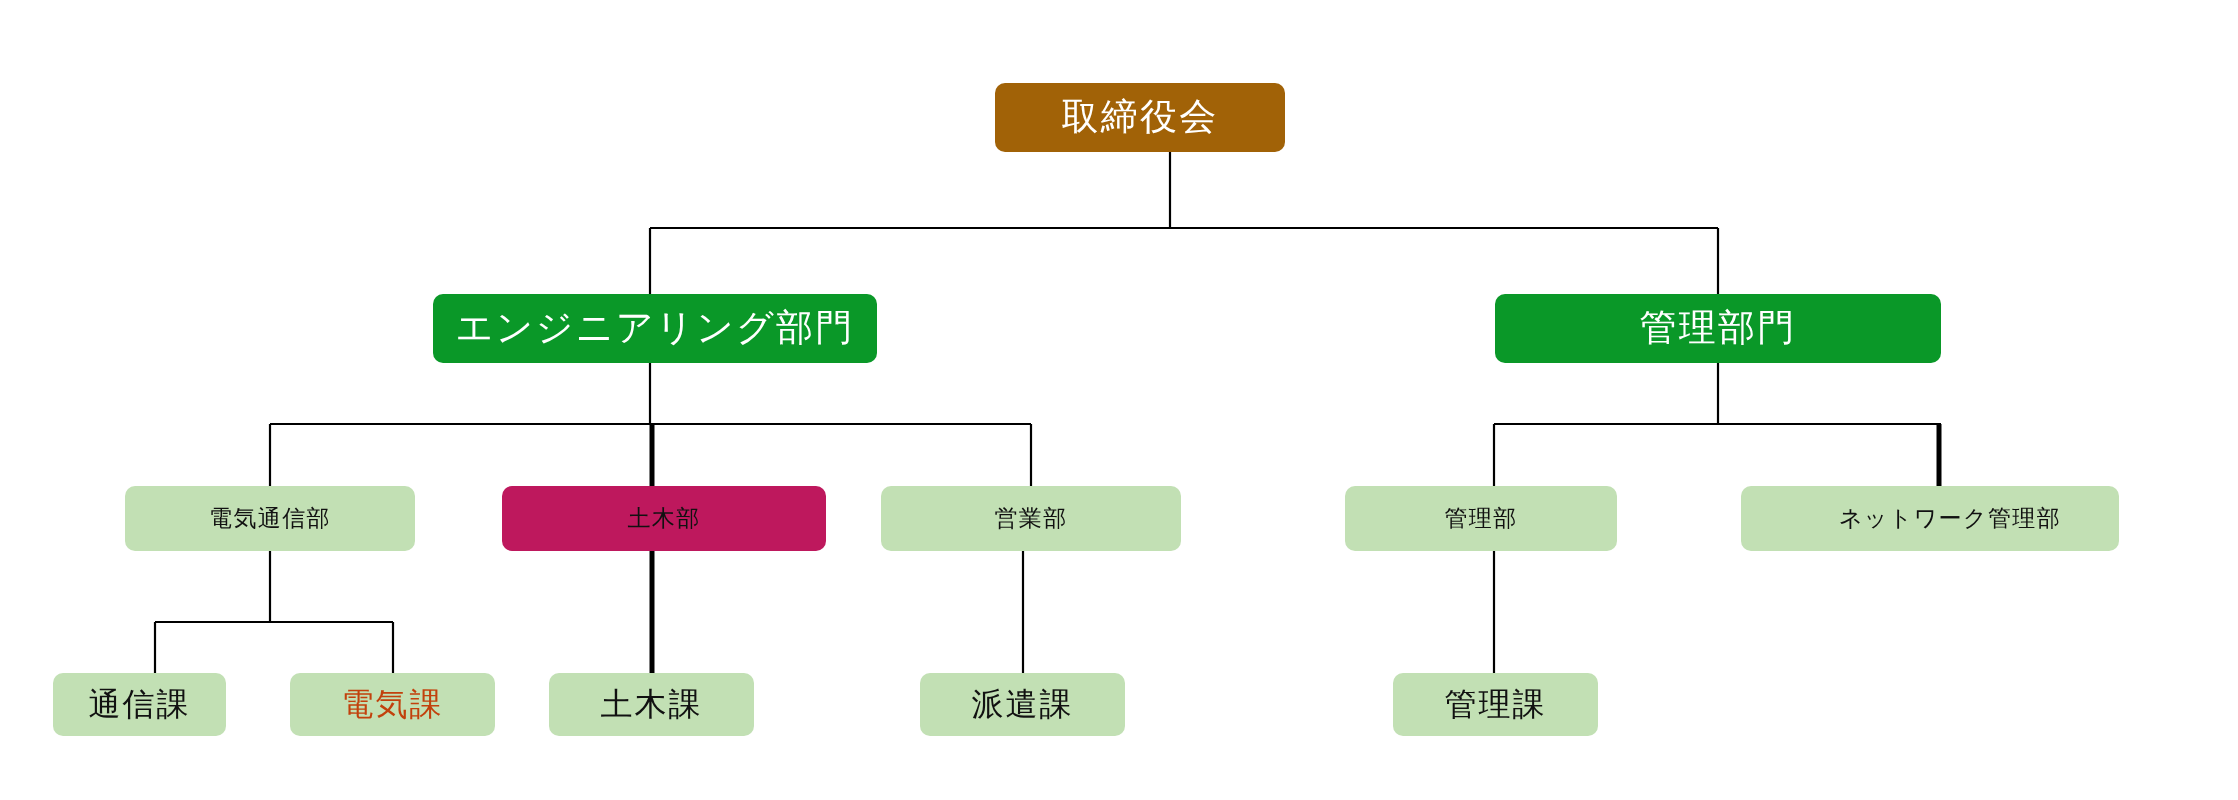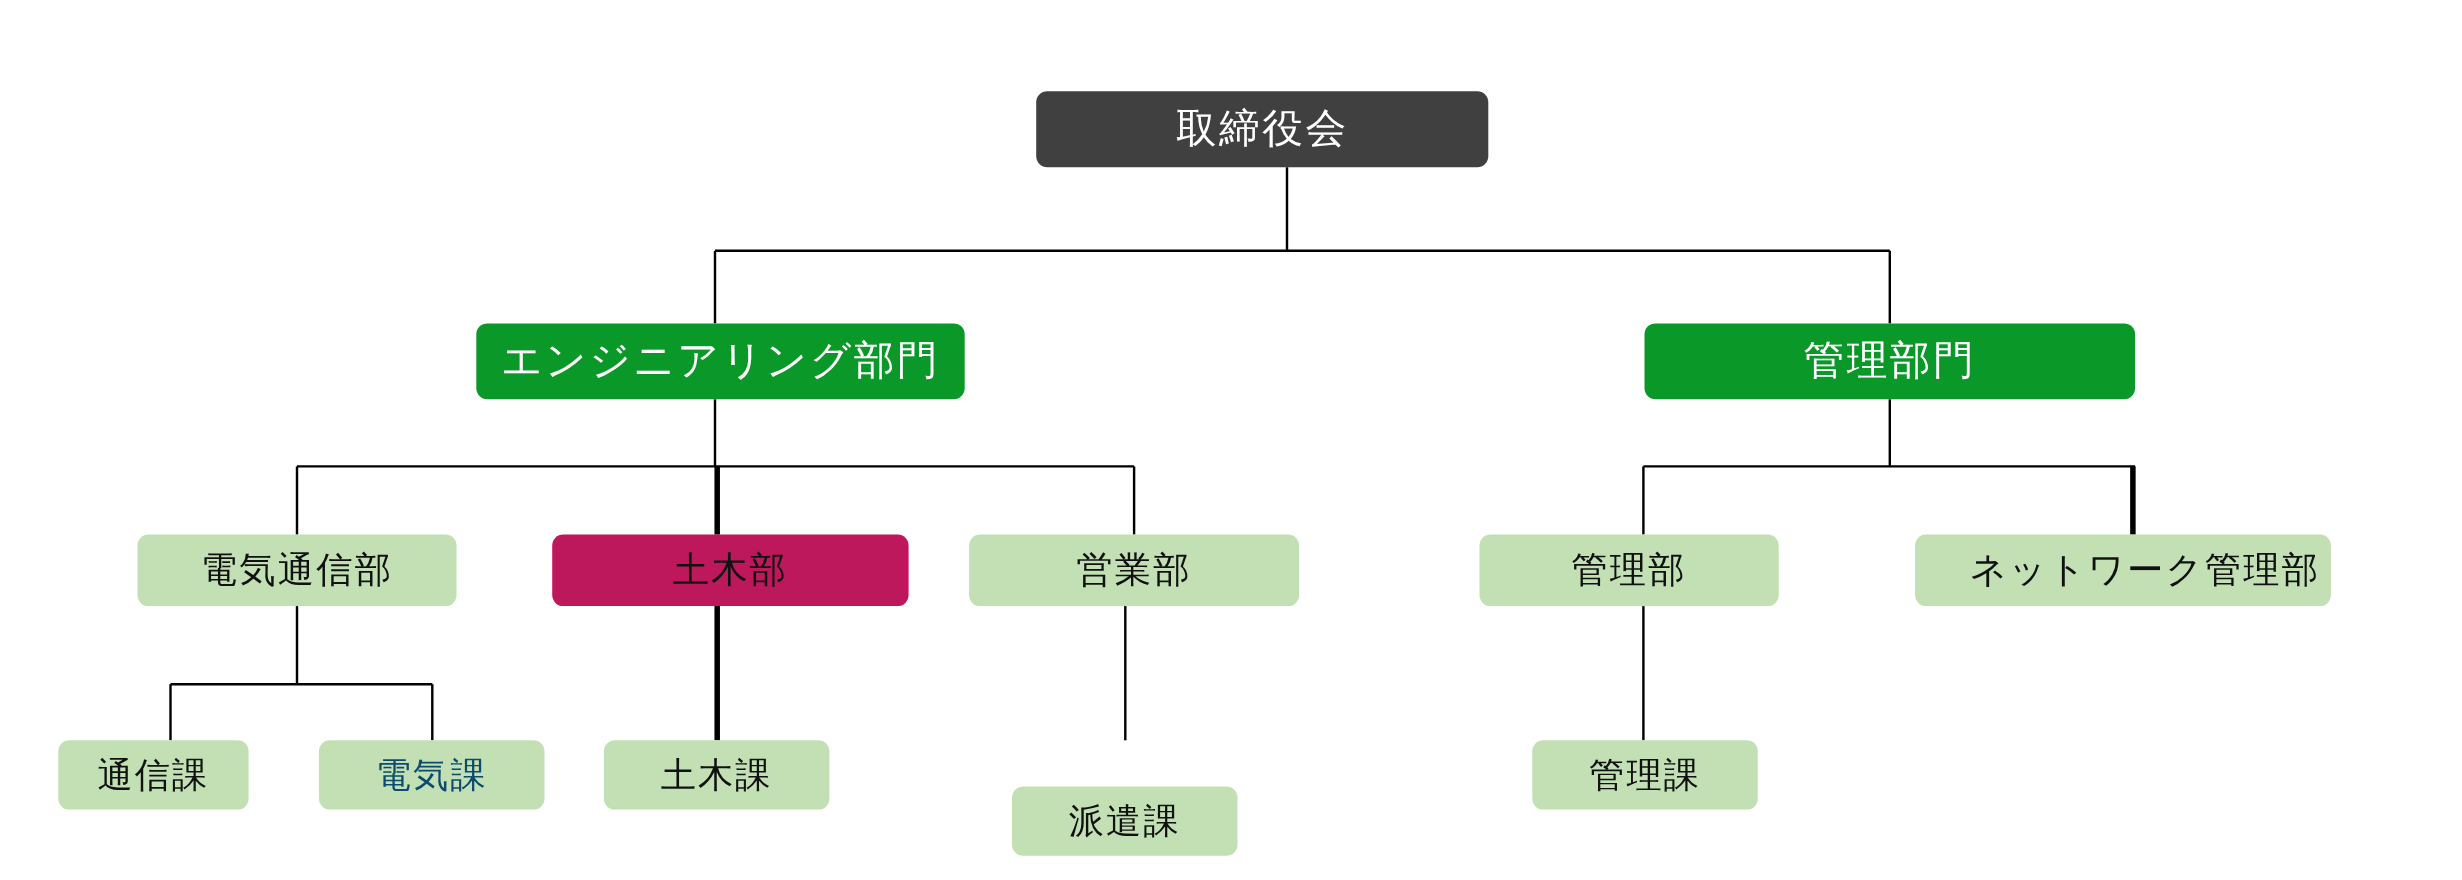--- a/index.html
+++ b/index.html
@@ -46,21 +46,21 @@
   .level-division {
     background: #0a9828;
     color: #ffffff;
     font-size: 37px;
     font-weight: 400;
   }
   .level-department,
   .level-section {
     background: #c2e0b4;
     color: #111111;
-    font-size: 33px;
+    font-size: 23px;
     font-weight: 400;
   }
   .level-section {
     font-size: 32px;
   }
 </style>
 </head>
 <body>
 
 <div id="chart-root">
@@ -84,21 +84,21 @@
         <line x1="155" y1="622" x2="393" y2="622" stroke="#000000" stroke-width="2.2"></line>
         <line x1="155" y1="622" x2="155" y2="673" stroke="#000000" stroke-width="2.2"></line>
         <line x1="393" y1="622" x2="393" y2="673" stroke="#000000" stroke-width="2.2"></line>
         <line x1="652" y1="551" x2="652" y2="673" stroke="#000000" stroke-width="5"></line>
         <line x1="1023" y1="551" x2="1023" y2="673" stroke="#000000" stroke-width="2.2"></line>
         <line x1="1494" y1="551" x2="1494" y2="673" stroke="#000000" stroke-width="2.2"></line>
       </g>
   </svg>
 
   <div id="node-layer">
-      <div class="node-box level-root" style="left: 942px; top: 83px; width: 411px; height: 69px; background: #404040; color: rgb(255, 255, 255);">
+      <div class="node-box level-root" style="left: 995px; top: 83px; width: 290px; height: 69px; background: #a16207; color: rgb(255, 255, 255);">
         <span class="node-label">取締役会</span>
       </div>
       <div class="node-box level-division" style="left: 433px; top: 294px; width: 444px; height: 69px; background: rgb(10, 152, 40); color: rgb(255, 255, 255);">
         <span class="node-label">エンジニアリング部門</span>
       </div>
       <div class="node-box level-division" style="left: 1495px; top: 294px; width: 446px; height: 69px; background: rgb(10, 152, 40); color: rgb(255, 255, 255);">
         <span class="node-label">管理部門</span>
       </div>
       <div class="node-box level-department" style="left: 125px; top: 486px; width: 290px; height: 65px; background: rgb(194, 224, 180); color: rgb(17, 17, 17);">
         <span class="node-label">電気通信部</span>
@@ -111,27 +111,27 @@
       </div>
       <div class="node-box level-department" style="left: 1345px; top: 486px; width: 272px; height: 65px; background: rgb(194, 224, 180); color: rgb(17, 17, 17);">
         <span class="node-label">管理部</span>
       </div>
       <div class="node-box level-department" style="left: 1741px; top: 486px; width: 378px; height: 65px; background: rgb(194, 224, 180); color: rgb(17, 17, 17); padding-left: 40px;">
         <span class="node-label">ネットワーク管理部</span>
       </div>
       <div class="node-box level-section" style="left: 53px; top: 673px; width: 173px; height: 63px; background: rgb(194, 224, 180); color: rgb(17, 17, 17);">
         <span class="node-label">通信課</span>
       </div>
-      <div class="node-box level-section" style="left: 290px; top: 673px; width: 205px; height: 63px; background: rgb(194, 224, 180); color: #0c4a6e;">
+      <div class="node-box level-section" style="left: 290px; top: 673px; width: 205px; height: 63px; background: rgb(194, 224, 180); color: #c2410c;">
         <span class="node-label">電気課</span>
       </div>
       <div class="node-box level-section" style="left: 549px; top: 673px; width: 205px; height: 63px; background: rgb(194, 224, 180); color: rgb(17, 17, 17); align-items: center;">
         <span class="node-label">土木課</span>
       </div>
-      <div class="node-box level-section" style="left: 920px; top: 673px; width: 205px; height: 63px; background: rgb(194, 224, 180); color: rgb(17, 17, 17); margin-top: 42px;">
+      <div class="node-box level-section" style="left: 920px; top: 673px; width: 205px; height: 63px; background: rgb(194, 224, 180); color: rgb(17, 17, 17);">
         <span class="node-label">派遣課</span>
       </div>
       <div class="node-box level-section" style="left: 1393px; top: 673px; width: 205px; height: 63px; background: rgb(194, 224, 180); color: rgb(17, 17, 17);">
         <span class="node-label">管理課</span>
       </div>
     </div>
 
 </div>
 
 </body></html>

